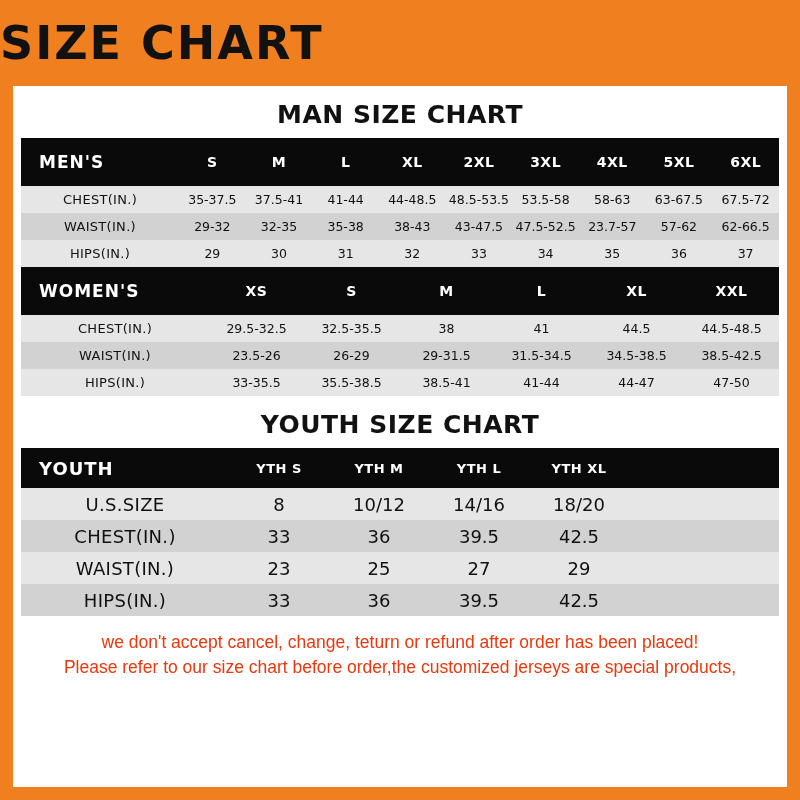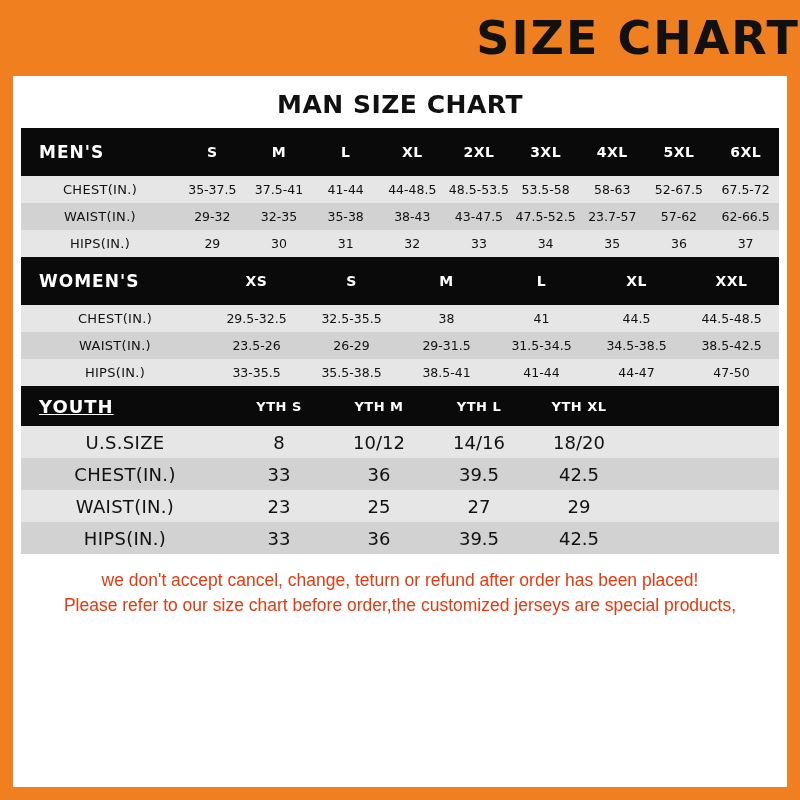--- a/index.html
+++ b/index.html
@@ -18,25 +18,25 @@
     width: 800px;
     height: 800px;
     background: #ffffff;
     box-sizing: border-box;
     border-left: 13px solid #ef7f1f;
     border-right: 13px solid #ef7f1f;
   }
   .header-bar {
     position: relative;
     margin: 0 -13px;
-    height: 76px;
+    height: 86px;
     background: #ef7f1f;
     display: flex;
     align-items: center;
-    justify-content: flex-end;
+    justify-content: flex-start;
   }
   .header-title {
     font-family: "DejaVu Sans", sans-serif;
     font-weight: bold;
     font-size: 46px;
     letter-spacing: 2px;
     color: #111111;
     line-height: 1;
     text-align: center;
   }
@@ -154,21 +154,21 @@
       <tbody>
         <tr class="odd">
           <td class="rowlabel">CHEST(IN.)</td>
           <td>35-37.5</td>
           <td>37.5-41</td>
           <td>41-44</td>
           <td>44-48.5</td>
           <td>48.5-53.5</td>
           <td>53.5-58</td>
           <td>58-63</td>
-          <td>52-67.5</td>
+          <td>63-67.5</td>
           <td>67.5-72</td>
         </tr>
         <tr class="even">
           <td class="rowlabel">WAIST(IN.)</td>
           <td>29-32</td>
           <td>32-35</td>
           <td>35-38</td>
           <td>38-43</td>
           <td>43-47.5</td>
           <td>47.5-52.5</td>
@@ -227,24 +227,25 @@
           <td>33-35.5</td>
           <td>35.5-38.5</td>
           <td>38.5-41</td>
           <td>41-44</td>
           <td>44-47</td>
           <td>47-50</td>
         </tr>
       </tbody>
     </table>
 
+    <div class="section-title">YOUTH SIZE CHART</div>
     <table class="size-table" id="youth-table">
       <thead>
         <tr>
-          <th class="rowhead" style="width:190px;text-decoration:underline;">YOUTH</th>
+          <th class="rowhead" style="width:190px;">YOUTH</th>
           <th>YTH S</th>
           <th>YTH M</th>
           <th>YTH L</th>
           <th>YTH XL</th>
           <th style="width:150px;background:#0a0a0a;"></th>
         </tr>
       </thead>
       <tbody>
         <tr class="odd">
           <td class="rowlabel">U.S.SIZE</td>

